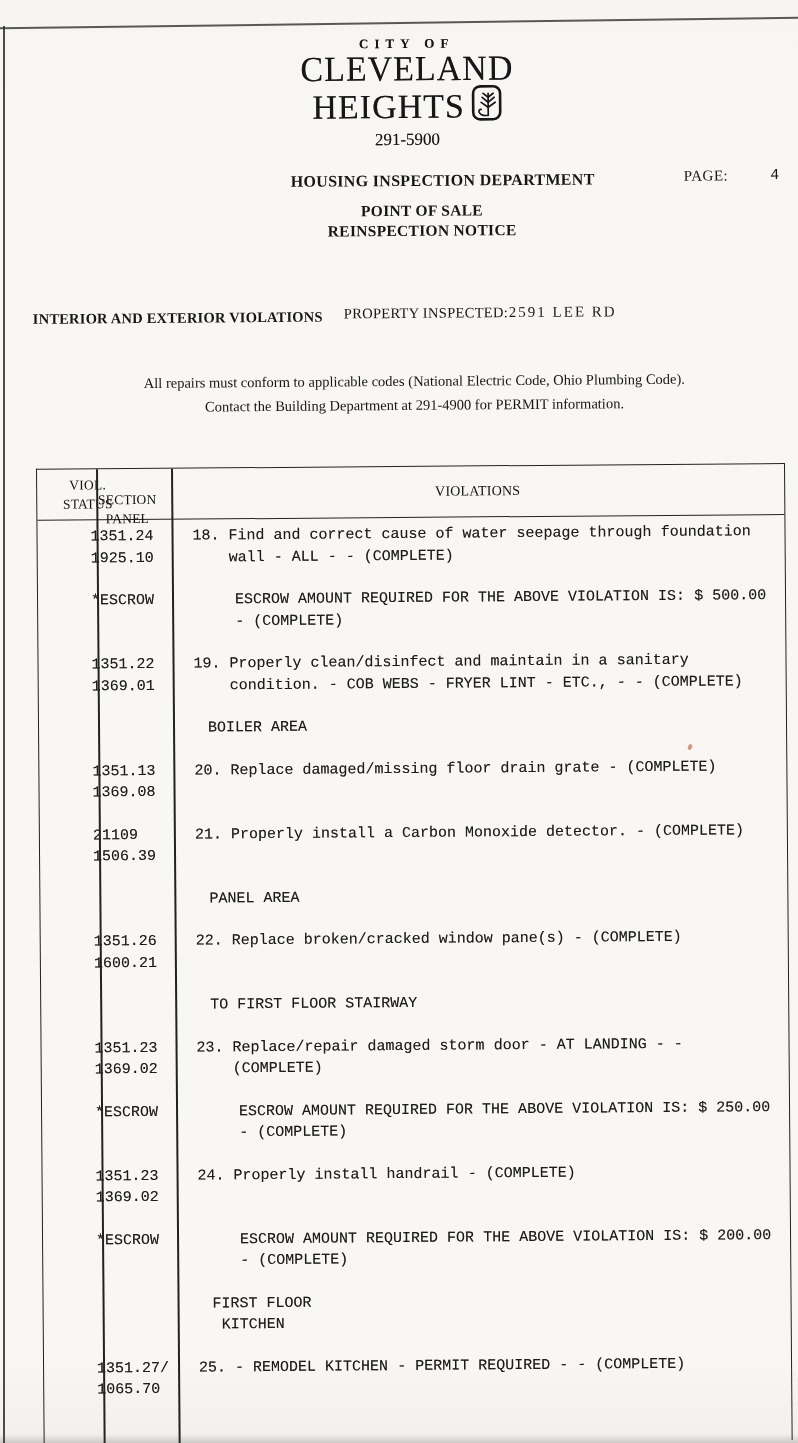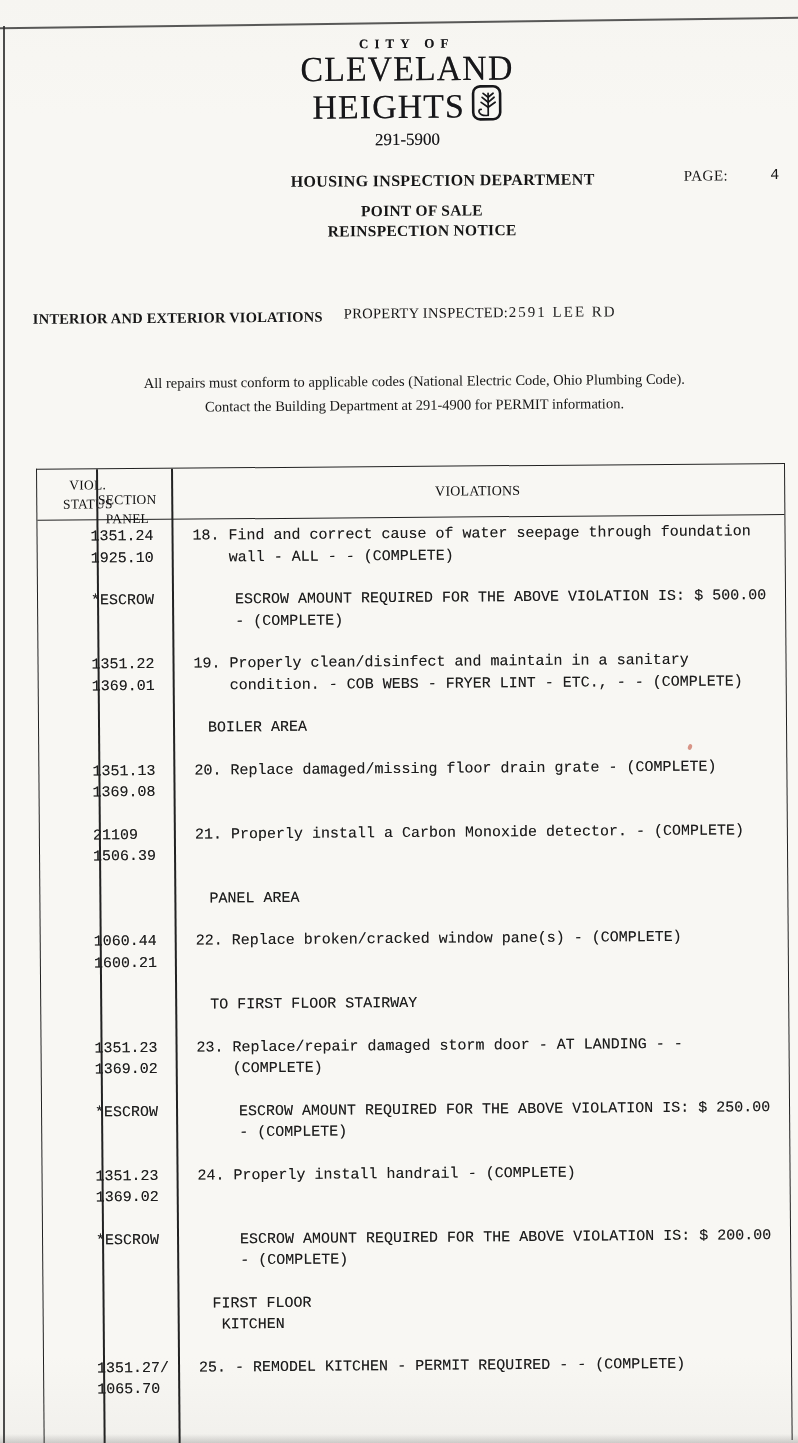--- a/index.html
+++ b/index.html
@@ -152,21 +152,21 @@
           </div>
           <div class="row violation">
             <div class="sec"><div>21109</div><div>1506.39</div></div>
             <div class="txt"><div>21. Properly install a Carbon Monoxide detector. - (COMPLETE)</div></div>
           </div>
           <div class="row heading">
             <div class="sec"></div>
             <div class="txt"><div>PANEL AREA</div></div>
           </div>
           <div class="row violation">
-            <div class="sec"><div>1060.44</div><div>1600.21</div></div>
+            <div class="sec"><div>1351.26</div><div>1600.21</div></div>
             <div class="txt"><div>22. Replace broken/cracked window pane(s) - (COMPLETE)</div></div>
           </div>
           <div class="row heading">
             <div class="sec"></div>
             <div class="txt"><div>TO FIRST FLOOR STAIRWAY</div></div>
           </div>
           <div class="row violation">
             <div class="sec"><div>1351.23</div><div>1369.02</div></div>
             <div class="txt"><div>23. Replace/repair damaged storm door - AT LANDING - -</div><div>    (COMPLETE)</div></div>
           </div>

